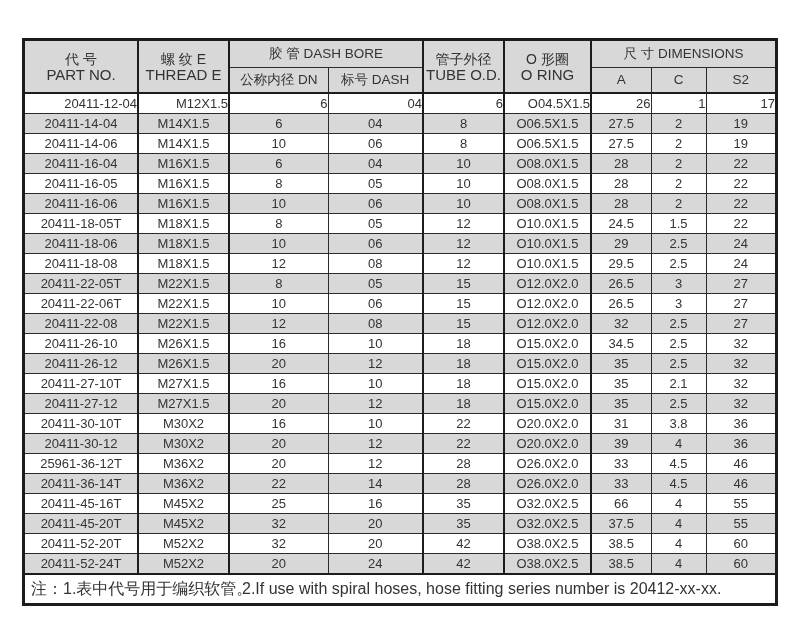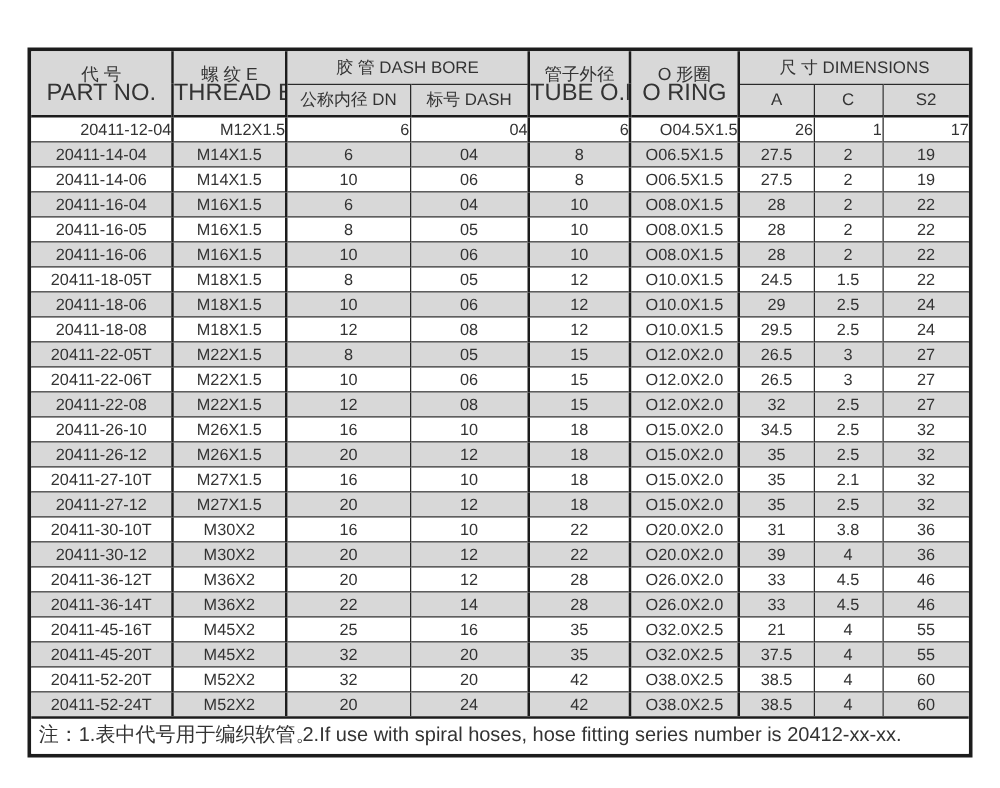--- a/index.html
+++ b/index.html
@@ -33,21 +33,21 @@
   }
   
   thead th {
     background: #d8d8d8;
     font-size: 13.5px;
     height: 26px;
     line-height: 15px;
   }
   thead tr.sub th { border-top: 1px solid #2a2a2a; }
   thead th .zh { font-size: 14px; }
-  thead th .en { font-size: 19px; }
+  thead th .en { font-size: 15px; }
   
   tbody td {
     font-size: 13px;
     height: 20px;
     border-top: 1px solid #2a2a2a;
     background: #ffffff;
   }
   tbody tr:first-child td { border-top: 2px solid #1c1c1c; text-align: right; }
   tbody tr.alt td { background: #d8d8d8; }
   
@@ -305,21 +305,21 @@
       <td class="bl-thick">M30X2</td>
       <td class="bl-thick">20</td>
       <td class="bl-thin">12</td>
       <td class="bl-thick">22</td>
       <td class="bl-thick">O20.0X2.0</td>
       <td class="bl-thick">39</td>
       <td class="bl-thin">4</td>
       <td class="bl-thin">36</td>
     </tr>
         <tr>
-      <td>20411-36-12T</td>
+      <td>25961-36-12T</td>
       <td class="bl-thick">M36X2</td>
       <td class="bl-thick">20</td>
       <td class="bl-thin">12</td>
       <td class="bl-thick">28</td>
       <td class="bl-thick">O26.0X2.0</td>
       <td class="bl-thick">33</td>
       <td class="bl-thin">4.5</td>
       <td class="bl-thin">46</td>
     </tr>
         <tr class="alt">
@@ -333,21 +333,21 @@
       <td class="bl-thin">4.5</td>
       <td class="bl-thin">46</td>
     </tr>
         <tr>
       <td>20411-45-16T</td>
       <td class="bl-thick">M45X2</td>
       <td class="bl-thick">25</td>
       <td class="bl-thin">16</td>
       <td class="bl-thick">35</td>
       <td class="bl-thick">O32.0X2.5</td>
-      <td class="bl-thick">21</td>
+      <td class="bl-thick">66</td>
       <td class="bl-thin">4</td>
       <td class="bl-thin">55</td>
     </tr>
         <tr class="alt">
       <td>20411-45-20T</td>
       <td class="bl-thick">M45X2</td>
       <td class="bl-thick">32</td>
       <td class="bl-thin">20</td>
       <td class="bl-thick">35</td>
       <td class="bl-thick">O32.0X2.5</td>

